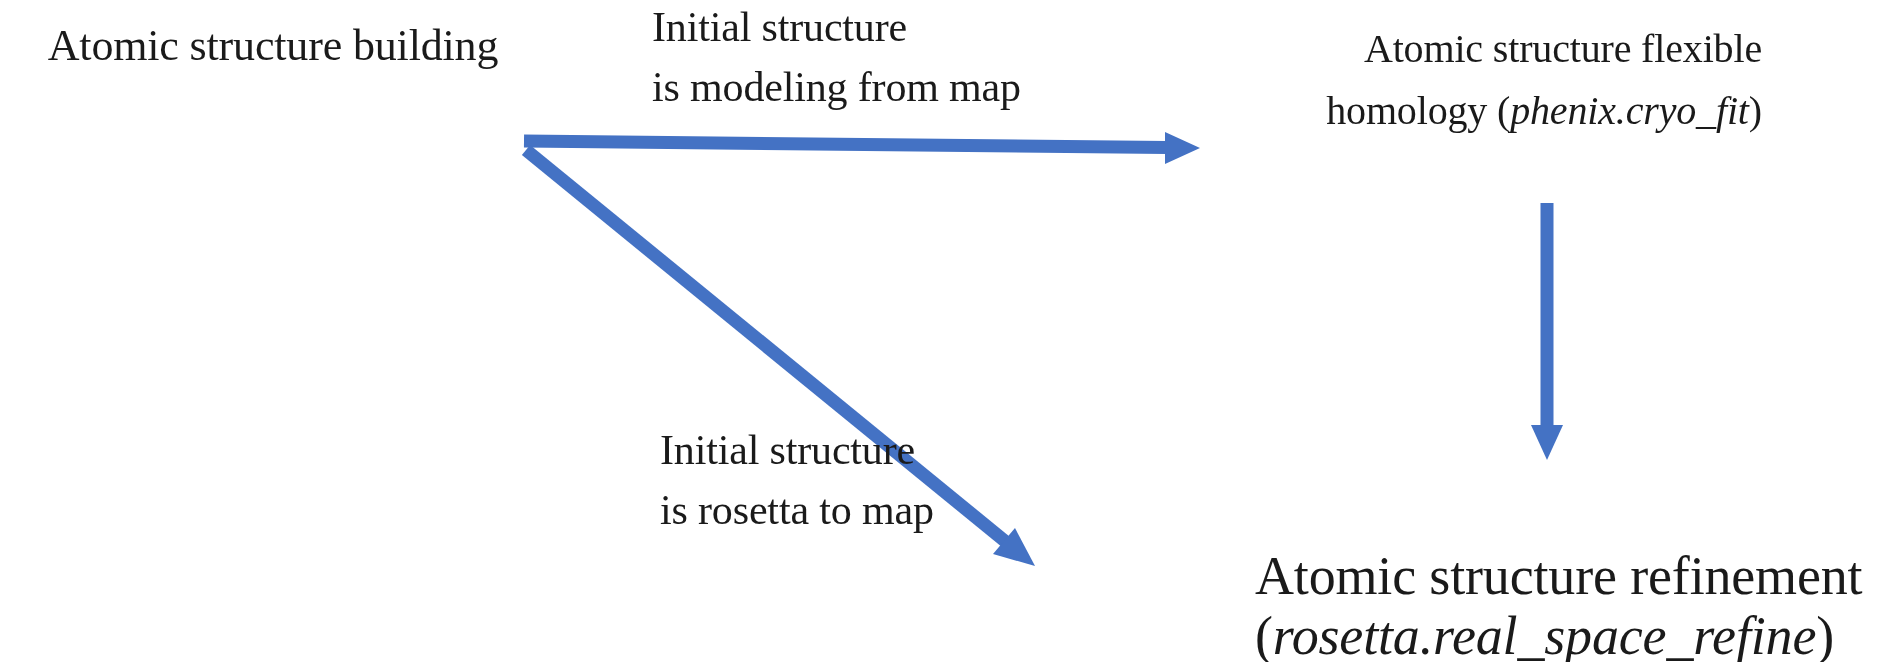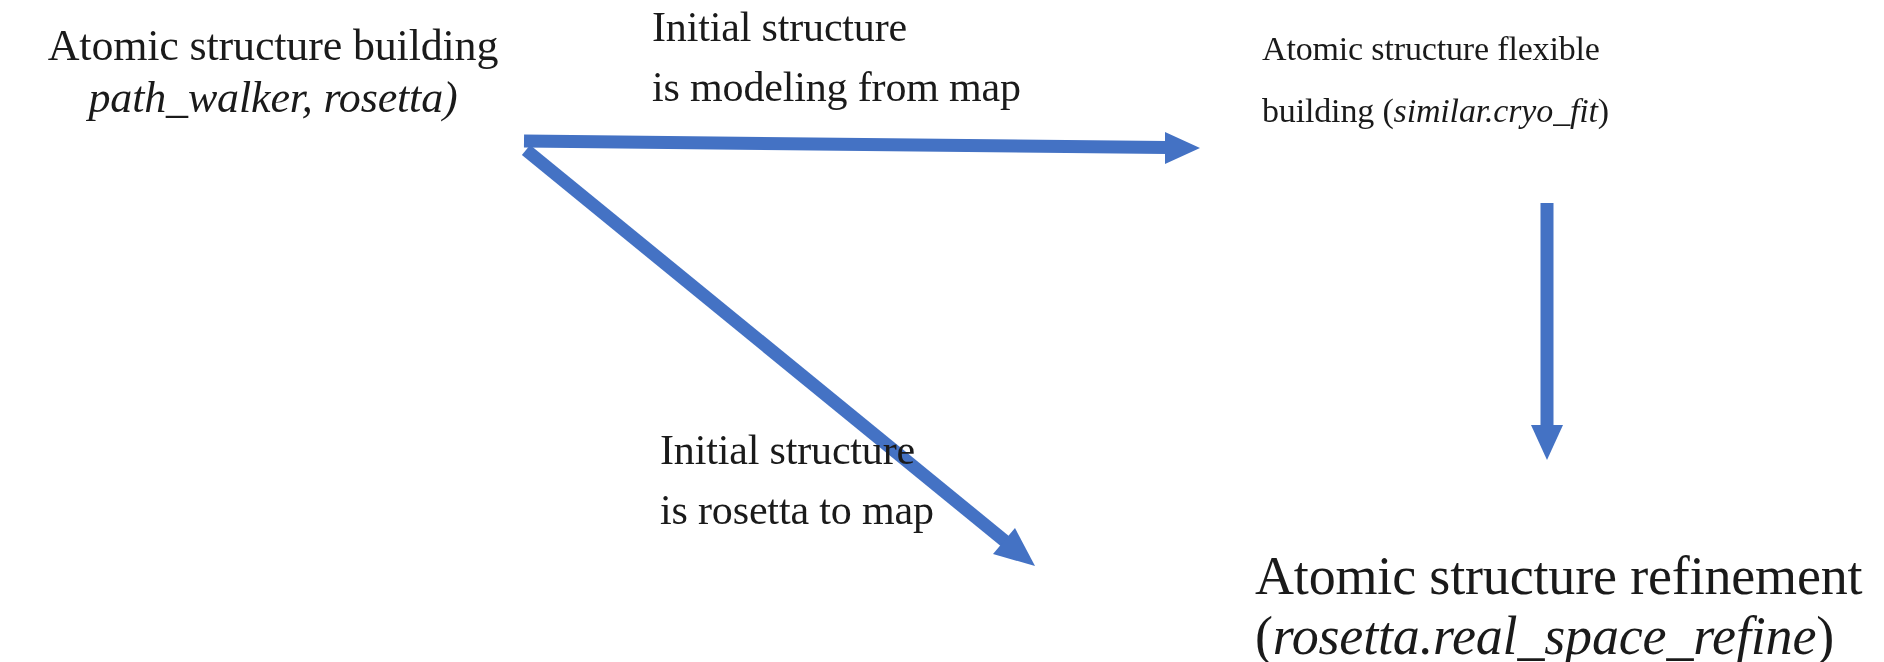--- a/index.html
+++ b/index.html
@@ -41,22 +41,22 @@
     left: 652px;
     top: -3px;
     font-size: 42px;
     line-height: 60px;
     text-align: left;
   }
   .node-fitting {
     left: 1262px;
     top: 18px;
     width: 500px;
-    text-align: left;
-    font-size: 34px;
+    text-align: right;
+    font-size: 40px;
     line-height: 62px;
   }
   .label-similar {
     left: 660px;
     top: 420px;
     font-size: 42px;
     line-height: 60px;
     text-align: left;
   }
   .node-refinement {
@@ -89,31 +89,30 @@
     </g>
 
     <g>
       <line x1="1547" y1="203" x2="1547" y2="428" stroke-width="13" stroke="#4472C4"></line>
       <polygon points="1531,425 1563,425 1547,460" fill="#4472C4"></polygon>
     </g>
   </svg>
 
   <div class="txt node-building">
     <div>Atomic structure building</div>
-    <div class="italic">path_walker, rosetta)</div>
   </div>
 
   <div class="txt label-different">
     <div>Initial structure</div>
     <div>is modeling from map</div>
   </div>
 
   <div class="txt node-fitting">
     <div>Atomic structure flexible</div>
-    <div><span>building (</span><span class="italic">similar.cryo_fit</span><span>)</span></div>
+    <div><span>homology (</span><span class="italic">phenix.cryo_fit</span><span>)</span></div>
   </div>
 
   <div class="txt label-similar">
     <div>Initial structure</div>
     <div>is rosetta to map</div>
   </div>
 
   <div class="txt node-refinement">
     <div>Atomic structure refinement</div>
     <div><span>(</span><span class="italic">rosetta.real_space_refine</span><span>)</span></div>

